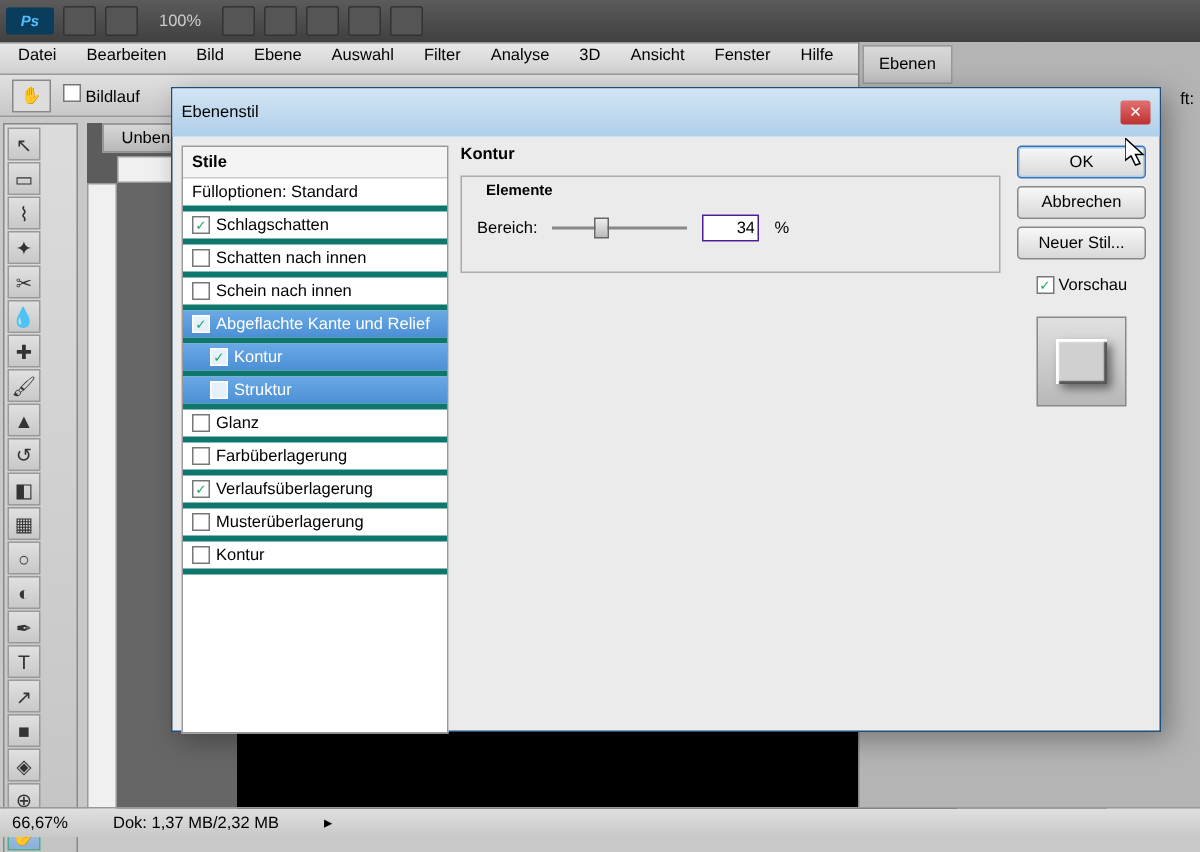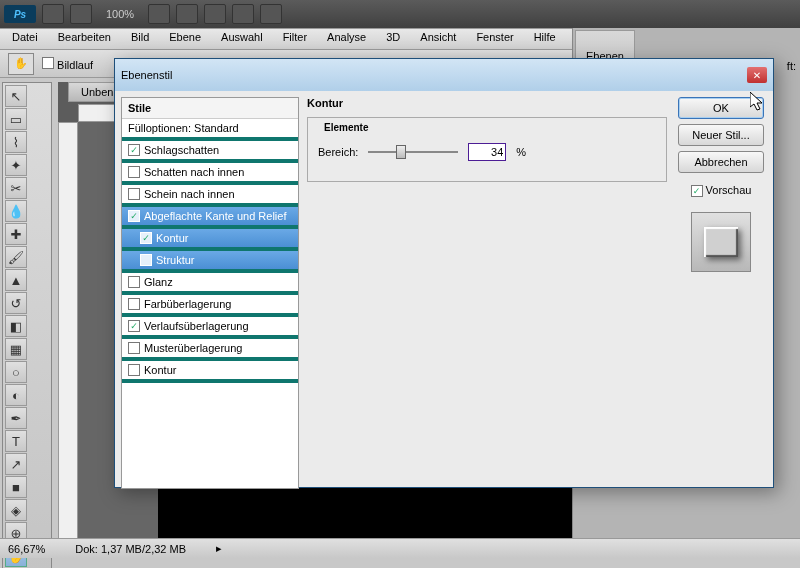--- a/index.html
+++ b/index.html
@@ -15,21 +15,21 @@
 .toolbox { position: absolute; left: 2px; top: 82px; width: 50px; background: linear-gradient(#dcdcdc,#c4c4c4); border: 1px solid #888; padding: 2px; display: flex; flex-wrap: wrap; gap: 1px; }
 .tool { width: 22px; height: 22px; background: linear-gradient(#e0e0e0,#c8c8c8); border: 1px solid #999; display: flex; align-items: center; justify-content: center; font-size: 13px; color: #333; }
 .tool.sel { background: linear-gradient(#a8c8e8,#89b1d9); border-color: #5a8; }
 .doc-area { position: absolute; left: 58px; top: 82px; width: 680px; height: 460px; background: #5c5c5c; }
 .doc-tab { position: absolute; top: 0; left: 10px; background: linear-gradient(#d8d8d8,#b8b8b8); border: 1px solid #999; padding: 3px 12px; }
 .ruler-h { position: absolute; top: 22px; left: 20px; right: 0; height: 18px; background: #f0f0f0; border: 1px solid #999; }
 .ruler-v { position: absolute; top: 40px; left: 0; width: 20px; bottom: 0; background: #f0f0f0; border: 1px solid #999; }
 .canvas-bg { position: absolute; top: 40px; left: 20px; right: 0; bottom: 0; background: #666; }
 .canvas-black { position: absolute; top: 360px; left: 80px; width: 480px; height: 72px; background: #000; }
 .panels { position: absolute; right: 0; top: 28px; width: 228px; height: 510px; background: #b4b4b4; border-left: 1px solid #888; }
-.panel-tab { background: linear-gradient(#d8d8d8,#c0c0c0); border: 1px solid #999; padding: 19px 10px; display: inline-block; margin: 2px; }
+.panel-tab { background: linear-gradient(#d8d8d8,#c0c0c0); border: 1px solid #999; padding: 6px 10px; display: inline-block; margin: 2px; }
 .statusbar { position: absolute; bottom: 10px; left: 0; right: 0; height: 20px; background: linear-gradient(#e0e0e0,#c8c8c8); border-top: 1px solid #999; display: flex; align-items: center; padding: 0 8px; gap: 30px; }
 .dialog { position: absolute; left: 114px; top: 58px; width: 660px; height: 430px; background: #ebebeb; border: 1px solid #1e4f7a; box-shadow: 5px 5px 18px rgba(0,0,0,.35); }
 .dlg-title { height: 24px; background: linear-gradient(#d2e5f5,#b0cfe9); display: flex; align-items: center; padding: 16px 6px; justify-content: space-between; }
 .dlg-close { width: 20px; height: 16px; background: linear-gradient(#e27070,#c03030); color: #fff; display: flex; align-items: center; justify-content: center; font-size: 10px; border-radius: 2px; }
 .dlg-body { display: flex; padding: 6px; gap: 8px; height: calc(100% - 24px); }
 .styles-list { width: 178px; border: 1px solid #999; background: #fff; }
 .style-hdr { padding: 4px 6px; font-weight: bold; border-bottom: 1px solid #ccc; background: #f4f4f4; }
 .style-item { padding: 3px 6px; border-bottom: 4px solid #0f766e; display: flex; align-items: center; gap: 4px; }
 .style-item.sel { background: linear-gradient(#6aa9e6,#4b8fd4); color: #fff; }
 .style-item.sub { padding-left: 18px; }
@@ -192,22 +192,22 @@
             <div class="slider-track"></div>
               <div class="slider-thumb" style="left:28px"></div>
           </div>
           <input class="num-in" value="34" style="">
           <span>%</span>
         </div>
       </div>
     </div>
     <div class="btns">
       <div class="btn primary">OK</div>
+      <div class="btn">Abbrechen</div>
       <div class="btn">Neuer Stil...</div>
-      <div class="btn">Abbrechen</div>
       <label style="margin-top:6px"><span class="chk">✓</span> <span>Vorschau</span></label>
       <div class="preview-box">
           <div class="preview-inner"></div>
         </div>
     </div>
   </div>
 </div>
 
 <svg class="cursor" viewBox="0 0 16 20">
     <path d="M0 0 L0 15 L4 12 L7 18 L10 17 L7 11 L12 11 Z" fill="#fff" stroke="#000"></path>

